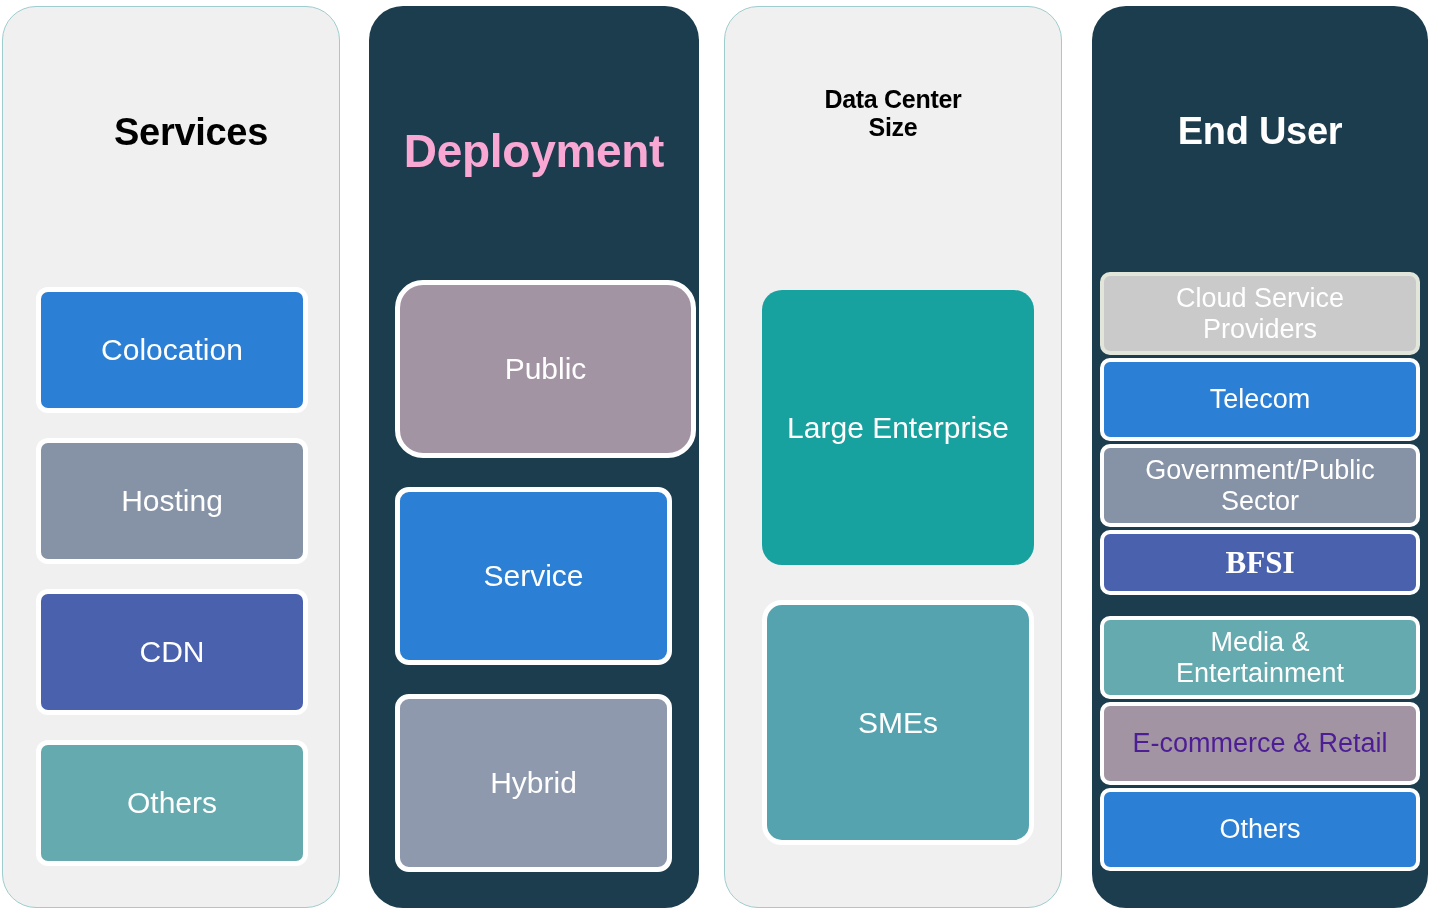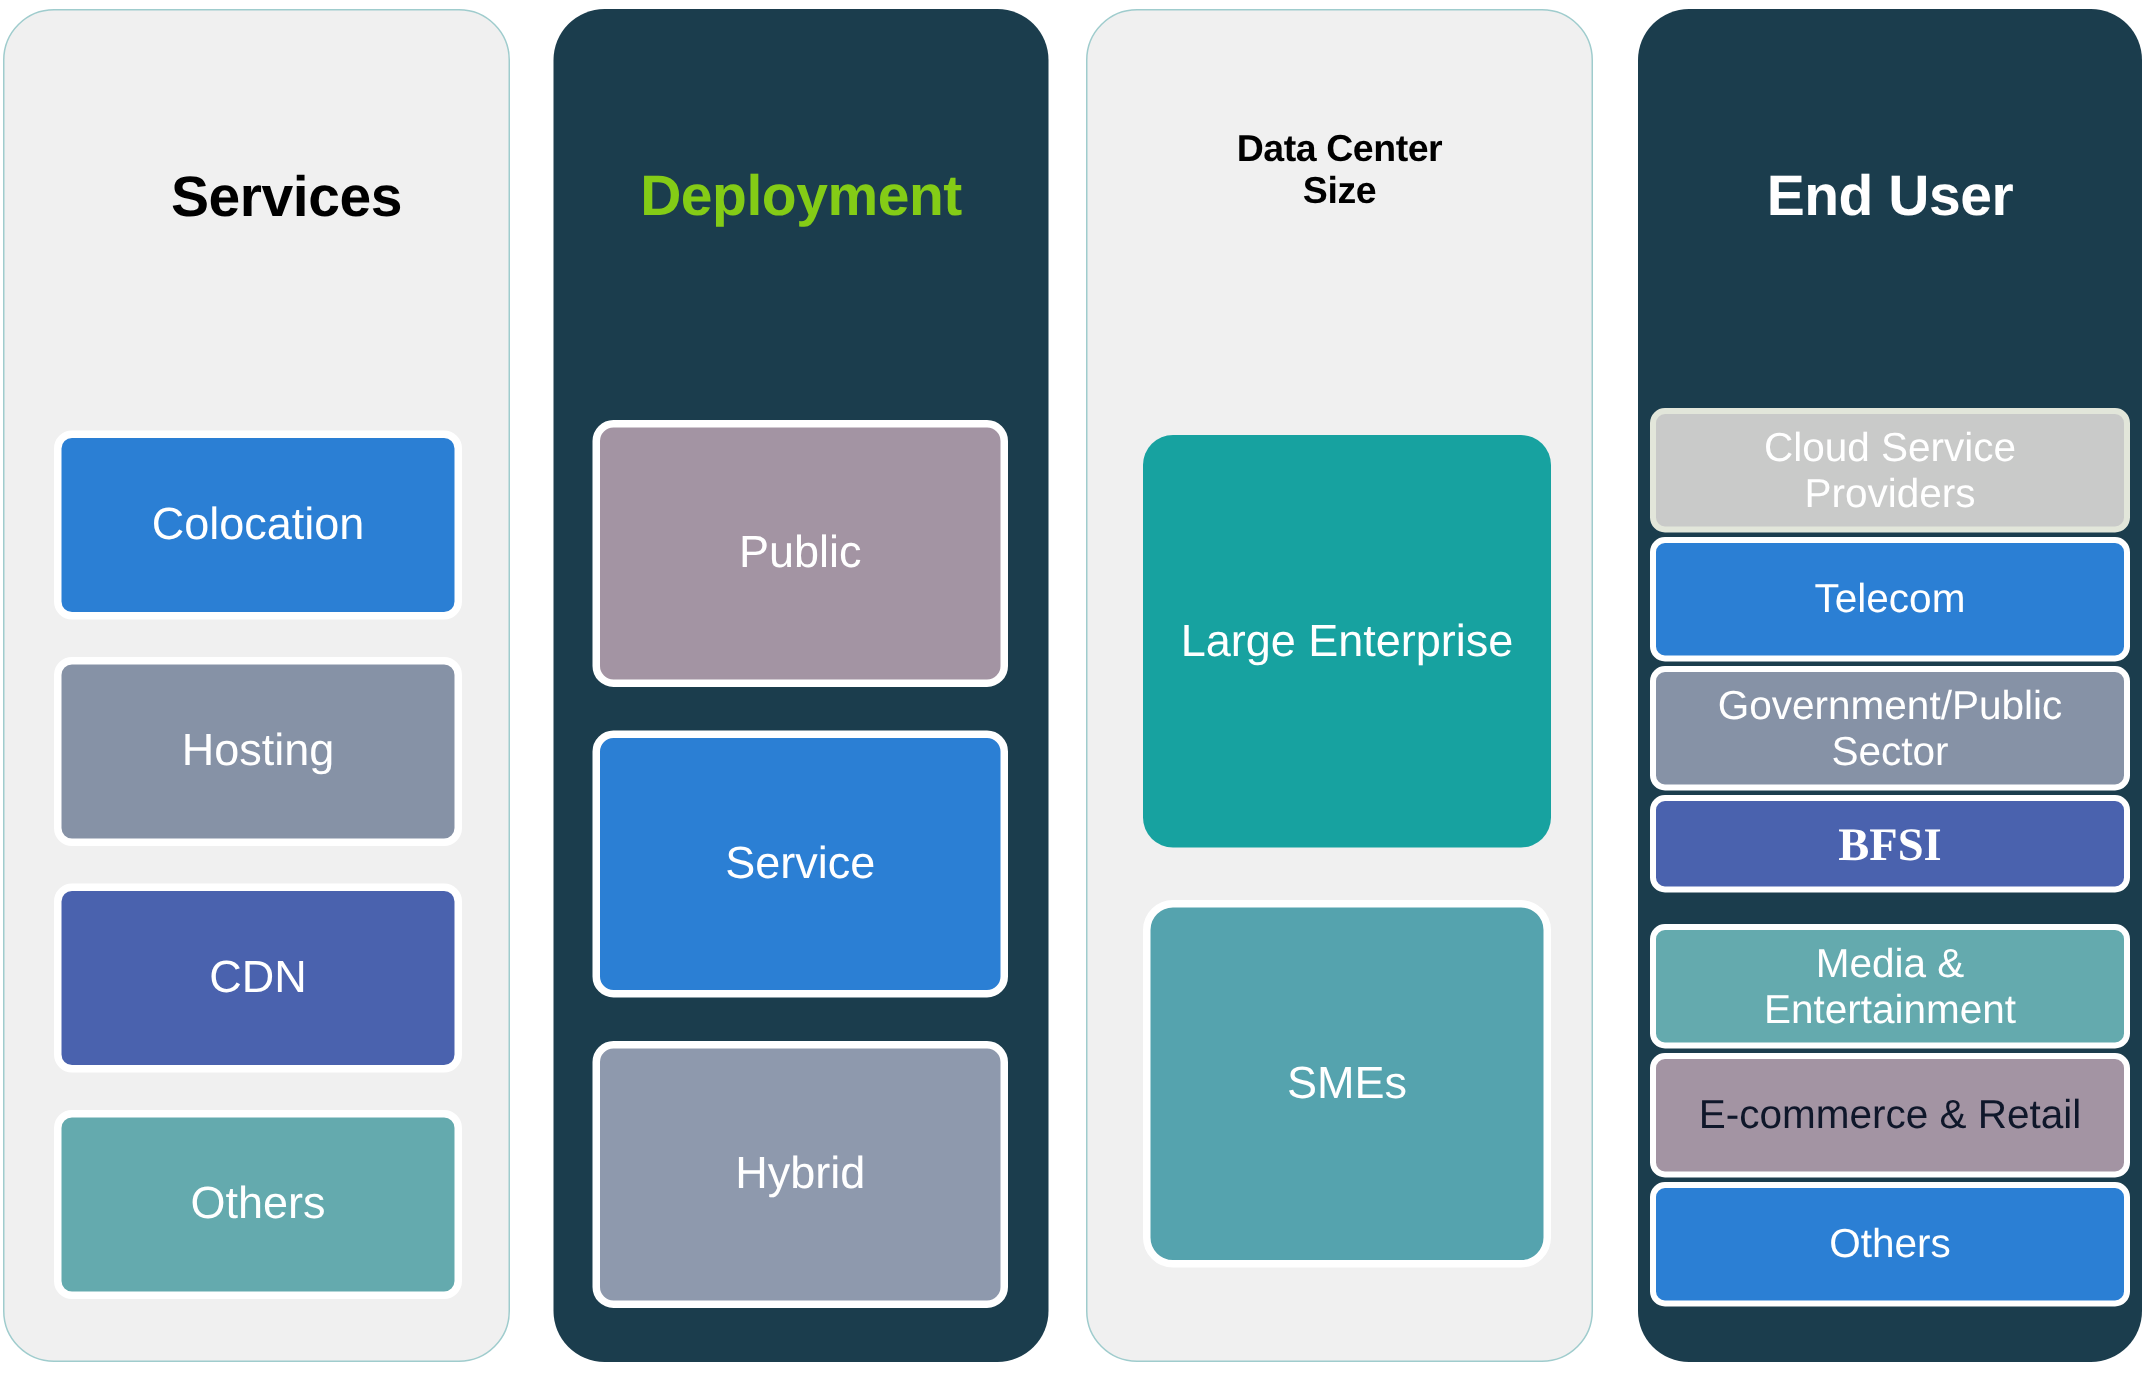--- a/index.html
+++ b/index.html
@@ -80,37 +80,37 @@
 
 <div id="board">
     <div class="panel light col-services" style="left: 2px; top: 6px; width: 338px; height: 902px; background: rgb(240, 240, 240); border-color: rgb(159, 204, 205);">
       <div class="panel-title" style="position: absolute; top: 104px; left: 0px; font-size: 38px; color: rgb(0, 0, 0); margin-left: 20px;">Services</div>
       <div class="node" style="left: 33px; top: 280px; width: 272px; height: 126px; background: rgb(43, 127, 212); color: rgb(255, 255, 255); border-color: rgb(255, 255, 255);">Colocation</div>
       <div class="node" style="left: 33px; top: 431px; width: 272px; height: 126px; background: rgb(134, 146, 166); color: rgb(255, 255, 255); border-color: rgb(255, 255, 255);">Hosting</div>
       <div class="node" style="left: 33px; top: 582px; width: 272px; height: 126px; background: rgb(74, 98, 174); color: rgb(255, 255, 255); border-color: rgb(255, 255, 255);">CDN</div>
       <div class="node" style="left: 33px; top: 733px; width: 272px; height: 126px; background: rgb(100, 170, 174); color: rgb(255, 255, 255); border-color: rgb(255, 255, 255);">Others</div>
     </div>
     <div class="panel dark col-deploy" style="left: 369px; top: 6px; width: 330px; height: 902px; background: rgb(27, 61, 77); border: none;">
-      <div class="panel-title" style="position: absolute; top: 104px; left: 0px; font-size: 38px; color: #84cc16;">Deployment</div>
-      <div class="node" style="left: 26px; top: 274px; width: 277px; height: 178px; background: rgb(163, 148, 163); color: rgb(255, 255, 255); border-color: rgb(255, 255, 255);">Public</div>
+      <div class="panel-title" style="position: absolute; top: 120px; left: 0px; font-size: 46px; color: #f9a8d4;">Deployment</div>
+      <div class="node" style="left: 26px; top: 274px; width: 301px; height: 178px; background: rgb(163, 148, 163); color: rgb(255, 255, 255); border-color: rgb(255, 255, 255); border-radius: 28px;">Public</div>
       <div class="node" style="left: 26px; top: 481px; width: 277px; height: 178px; background: rgb(43, 127, 212); color: rgb(255, 255, 255); border-color: rgb(255, 255, 255);">Service</div>
       <div class="node" style="left: 26px; top: 688px; width: 277px; height: 178px; background: rgb(142, 153, 173); color: rgb(255, 255, 255); border-color: rgb(255, 255, 255);">Hybrid</div>
     </div>
     <div class="panel light col-dcsize" style="left: 724px; top: 6px; width: 338px; height: 902px; background: rgb(240, 240, 240); border-color: rgb(159, 204, 205);">
       <div class="panel-title" style="position: absolute; top: 78px; left: 0px; font-size: 25px; color: rgb(0, 0, 0);">Data Center
 Size</div>
       <div class="node noborder" style="left: 37px; top: 283px; width: 272px; height: 275px; background: rgb(23, 162, 160); color: rgb(255, 255, 255);">Large Enterprise</div>
       <div class="node" style="left: 37px; top: 593px; width: 272px; height: 245px; background: rgb(85, 163, 174); color: rgb(255, 255, 255); border-color: rgb(255, 255, 255);">SMEs</div>
     </div>
     <div class="panel dark col-enduser" style="left: 1092px; top: 6px; width: 336px; height: 902px; background: rgb(27, 61, 77); border: none;">
       <div class="panel-title" style="position: absolute; top: 104px; left: 0px; font-size: 38px; color: rgb(255, 255, 255);">End User</div>
       <div class="node" style="left: 8px; top: 266px; width: 320px; height: 83px; background: rgb(201, 202, 201); color: rgb(255, 255, 255); border-color: rgb(226, 230, 218);">Cloud Service
 Providers</div>
       <div class="node" style="left: 8px; top: 352px; width: 320px; height: 83px; background: rgb(43, 127, 212); color: rgb(255, 255, 255); border-color: rgb(255, 255, 255);">Telecom</div>
       <div class="node" style="left: 8px; top: 438px; width: 320px; height: 83px; background: rgb(134, 146, 166); color: rgb(255, 255, 255); border-color: rgb(255, 255, 255);">Government/Public
 Sector</div>
       <div class="node serif" style="left: 8px; top: 524px; width: 320px; height: 65px; background: rgb(74, 98, 174); color: rgb(255, 255, 255); border-color: rgb(255, 255, 255);">BFSI</div>
       <div class="node" style="left: 8px; top: 610px; width: 320px; height: 83px; background: rgb(100, 170, 174); color: rgb(255, 255, 255); border-color: rgb(255, 255, 255);">Media &amp;
 Entertainment</div>
-      <div class="node" style="left: 8px; top: 696px; width: 320px; height: 83px; background: rgb(163, 148, 163); color: #0f172a; border-color: rgb(255, 255, 255);">E-commerce &amp; Retail</div>
+      <div class="node" style="left: 8px; top: 696px; width: 320px; height: 83px; background: rgb(163, 148, 163); color: #4c1d95; border-color: rgb(255, 255, 255);">E-commerce &amp; Retail</div>
       <div class="node" style="left: 8px; top: 782px; width: 320px; height: 83px; background: rgb(43, 127, 212); color: rgb(255, 255, 255); border-color: rgb(255, 255, 255);">Others</div>
     </div>
   </div>
 
 </body></html>

